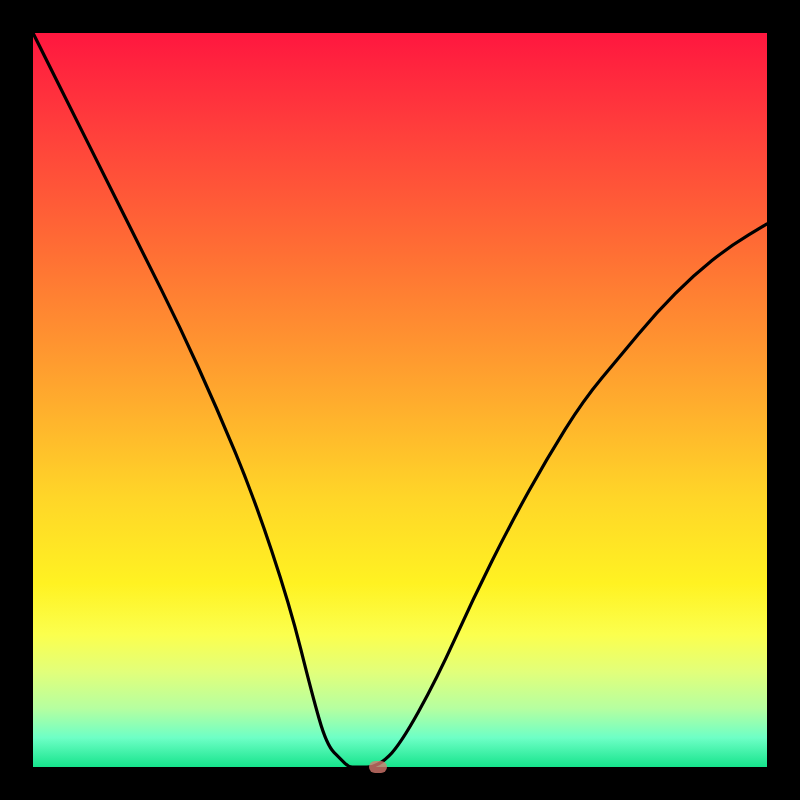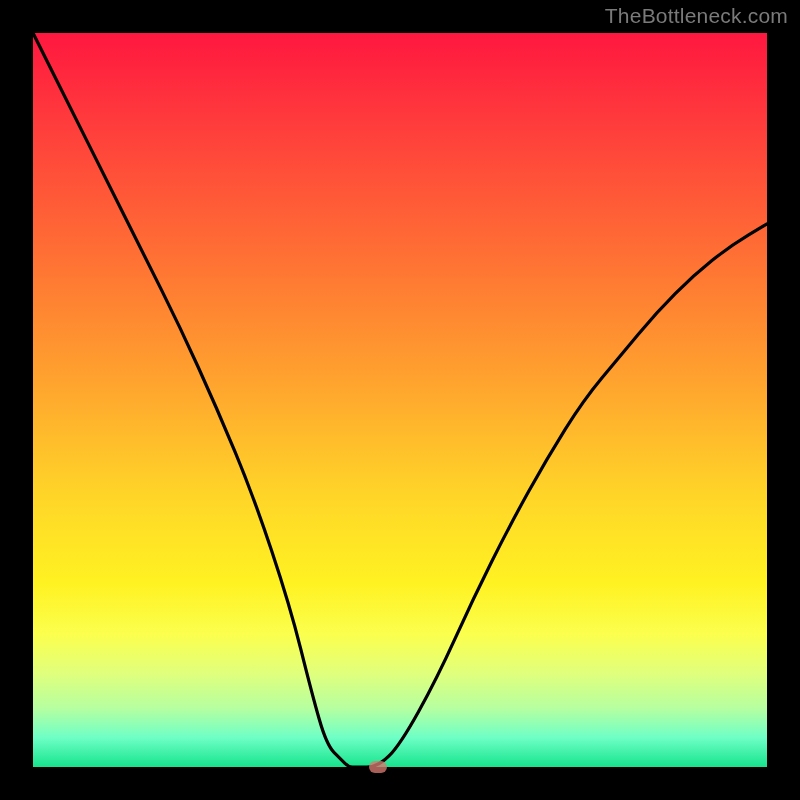--- a/index.html
+++ b/index.html
@@ -67,21 +67,20 @@
     background: #d77a6f;
     opacity: 0.78;
     transform: translate(-50%, -50%);
   }
 </style>
 </head>
 <body>
 
 <div class="frame">
 
-  <div class="watermark">TheBottleneck.com</div>
 
   <div class="plot-area">
 
     <svg class="curve" viewBox="0 0 734 734" preserveAspectRatio="none">
       <path id="curve-path" fill="none" stroke="#000" stroke-width="3.2" stroke-linecap="round" stroke-linejoin="round" d="M 0 0 Q 0 0 18.35 36.69999999999999 Q 36.7 73.39999999999998 55.050000000000004 110.09999999999997 Q 73.4 146.79999999999995 91.75 183.5 Q 110.1 220.20000000000005 128.45 256.90000000000003 Q 146.8 293.6 165.15 333.97 Q 183.5 374.34000000000003 201.85 418.38 Q 220.2 462.42 238.54999999999998 517.47 Q 256.9 572.52 267.90999999999997 616.56 Q 278.92 660.6 286.26 686.29 Q 293.6 711.98 300.94 719.3199999999999 Q 308.28 726.66 311.95 730.3299999999999 Q 315.62 734 319.28999999999996 734 Q 322.96 734 333.96999999999997 734 Q 344.97999999999996 734 355.99 722.99 Q 367 711.98 385.35 678.95 Q 403.70000000000005 645.92 422.05 605.55 Q 440.4 565.1800000000001 458.75 528.48 Q 477.1 491.78 495.45 458.75 Q 513.8 425.72 532.15 396.36 Q 550.5 367 568.85 344.98 Q 587.2 322.96 605.55 300.94 Q 623.9 278.92 642.25 260.57 Q 660.6 242.21999999999997 678.95 227.54 Q 697.3 212.86 715.65 201.85000000000002 T 734 190.84000000000003"></path>
     </svg>
 
     <div class="marker" id="marker" style="left: 344.98px; top: 734px;"></div>
   </div>
 </div>

